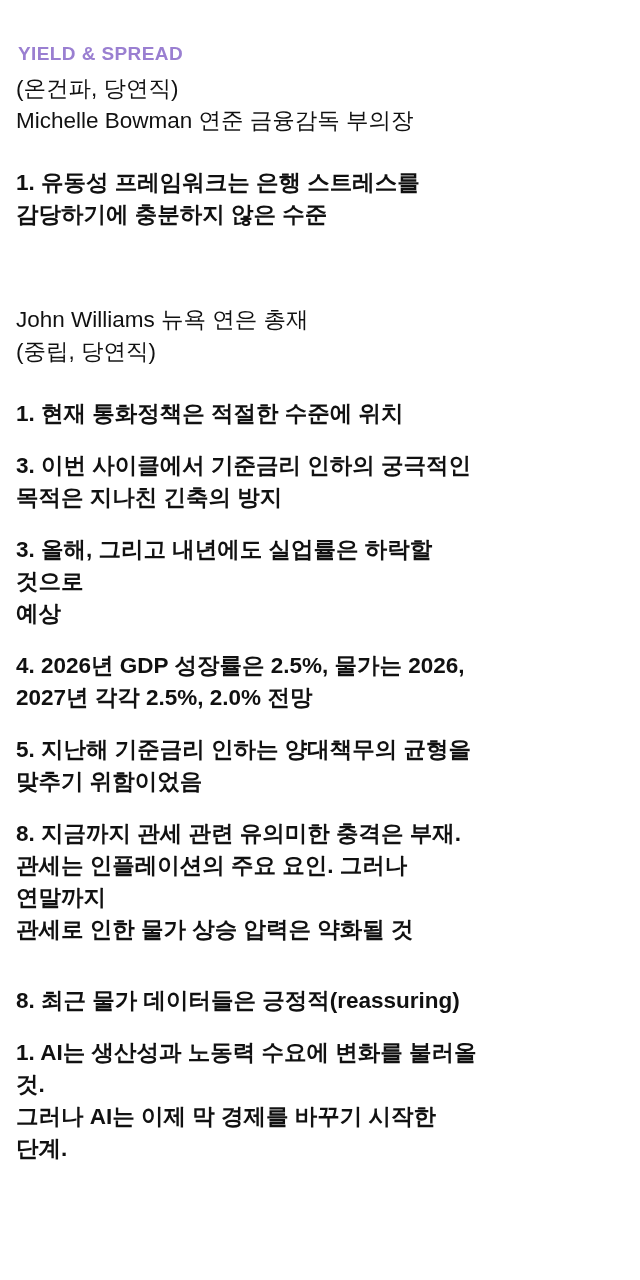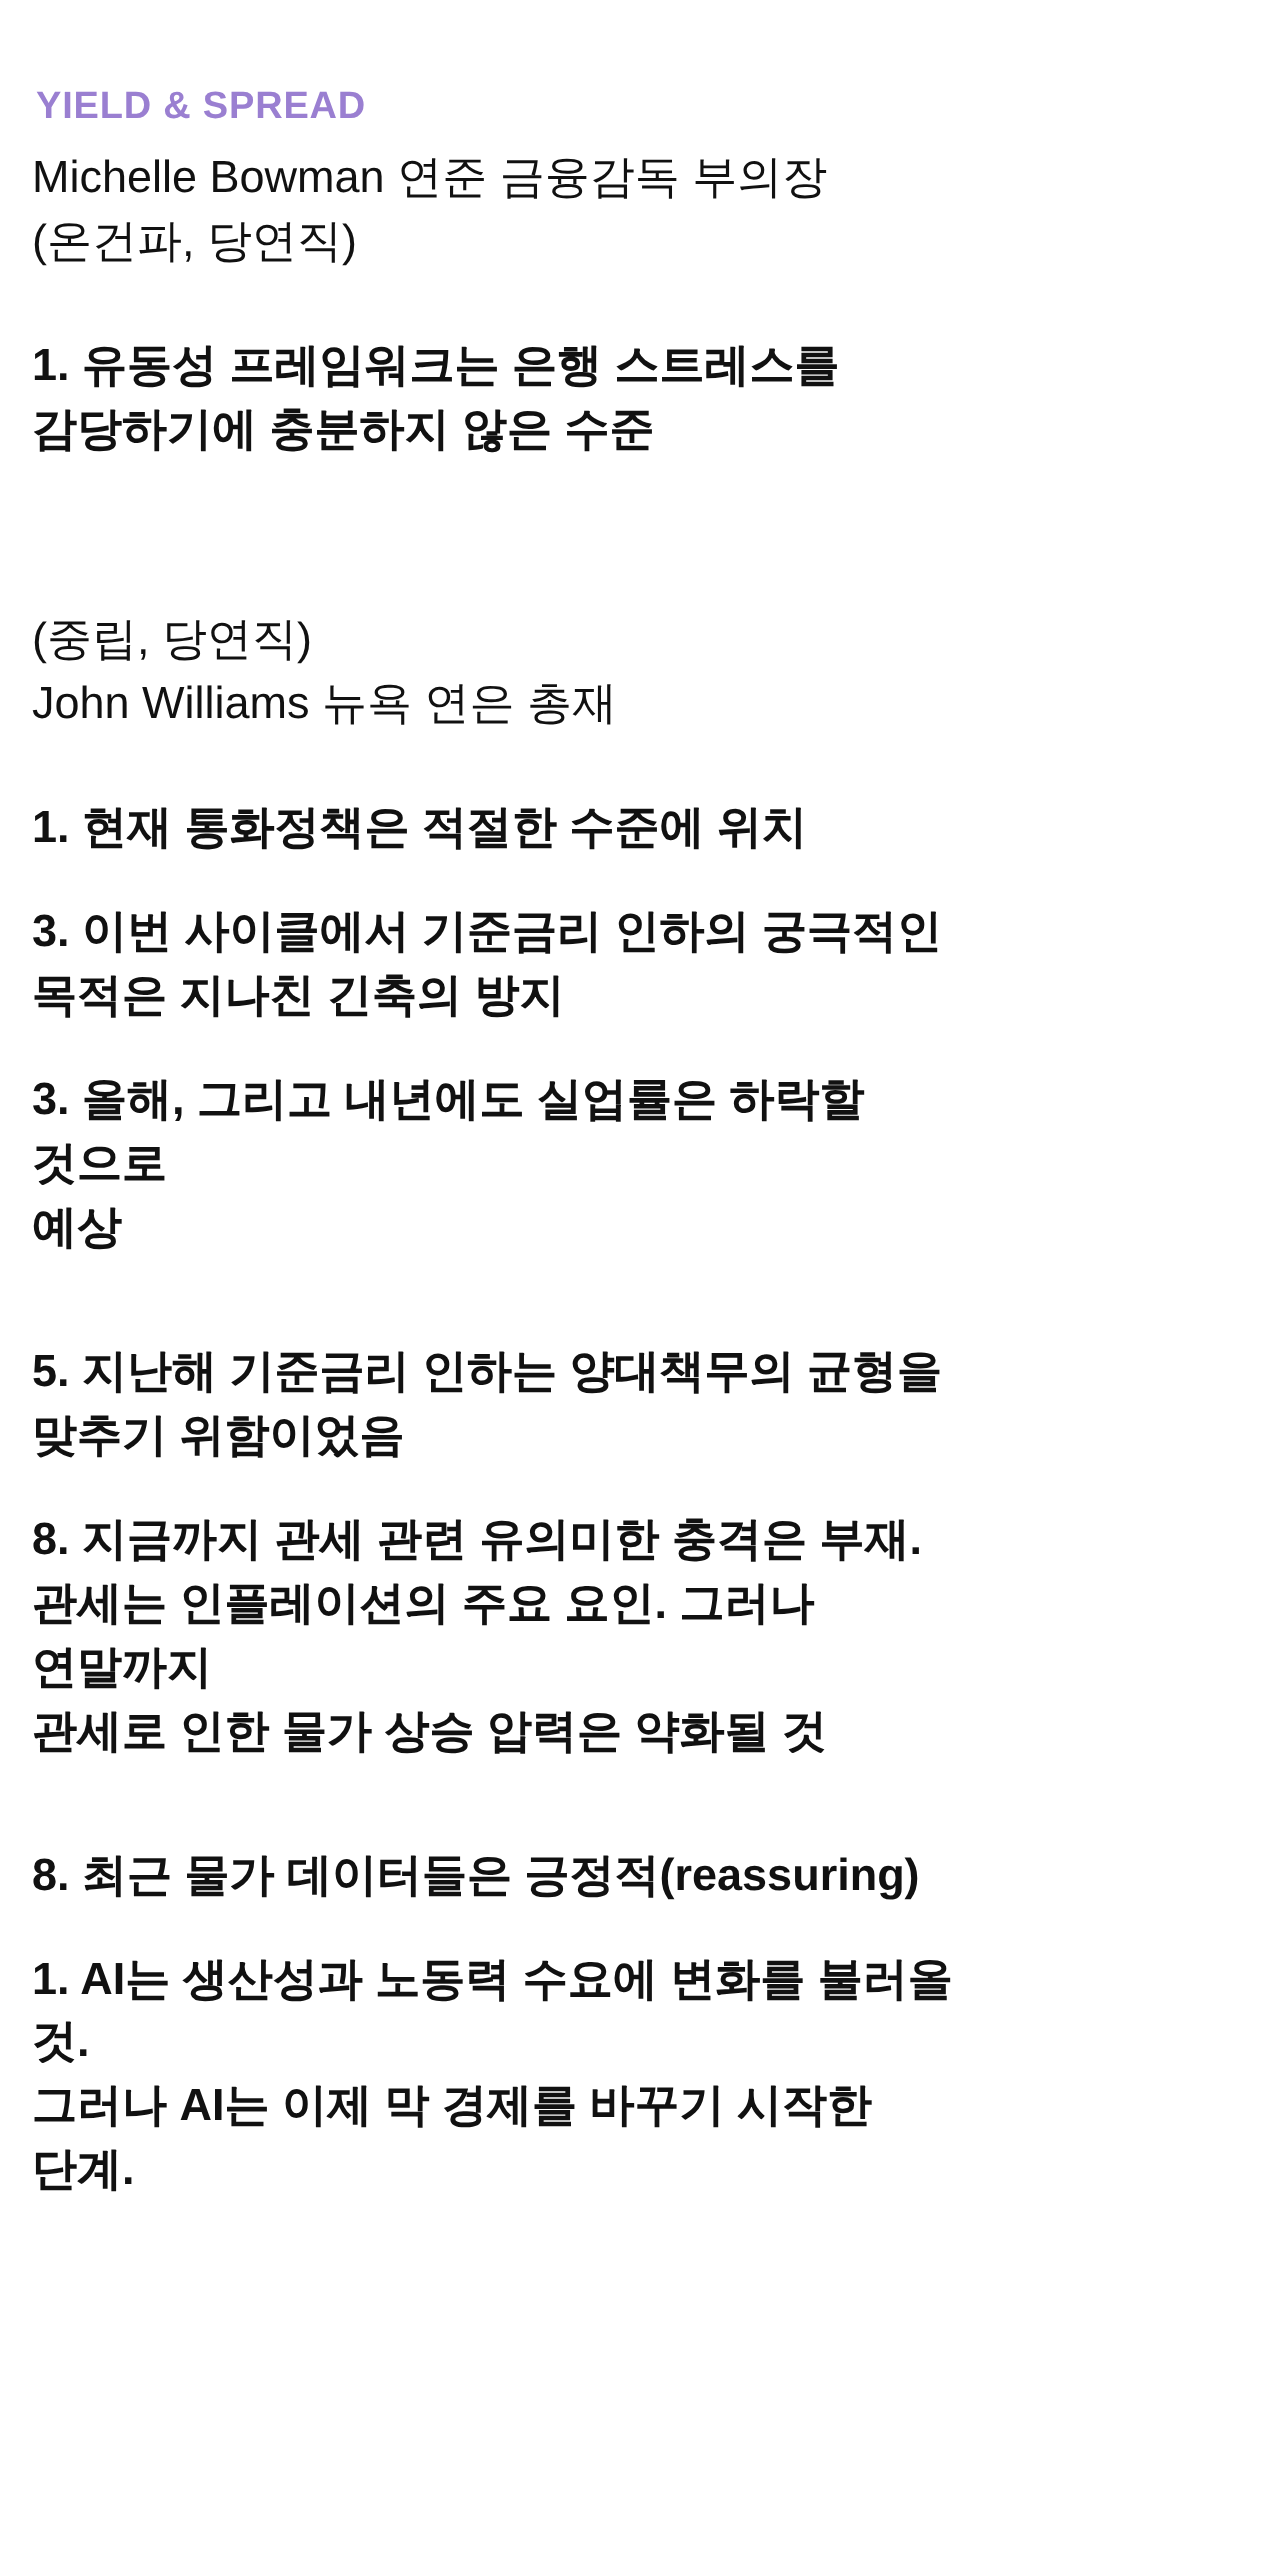--- a/index.html
+++ b/index.html
@@ -54,45 +54,47 @@
   .gap-xl { height: 74px; }
 </style>
 </head>
 <body>
 
 <div class="page">
 
   <div class="brand">YIELD &amp; SPREAD</div>
 
   <div class="block">
+    <div class="heading">(온건파, 당연직)</div>
     <div class="heading">Michelle Bowman 연준 금융감독 부의장</div>
-    <div class="heading">(온건파, 당연직)</div>
     <div class="gap-md"></div>
     <div class="para">1. 유동성 프레임워크는 은행 스트레스를
 감당하기에 충분하지 않은 수준</div>
   </div>
 
   <div class="gap-xl"></div>
 
   <div class="block">
+    <div class="heading">John Williams 뉴욕 연은 총재</div>
     <div class="heading">(중립, 당연직)</div>
-    <div class="heading">John Williams 뉴욕 연은 총재</div>
 
     <div class="gap-md"></div>
     <div class="para">1. 현재 통화정책은 적절한 수준에 위치</div>
 
     <div class="gap-sm"></div>
     <div class="para">3. 이번 사이클에서 기준금리 인하의 궁극적인
 목적은 지나친 긴축의 방지</div>
 
     <div class="gap-sm"></div>
     <div class="para">3. 올해, 그리고 내년에도 실업률은 하락할 것으로
 예상</div>
 
     <div class="gap-sm"></div>
+    <div class="para">4. 2026년 GDP 성장률은 2.5%, 물가는 2026,
+2027년 각각 2.5%, 2.0% 전망</div>
 
     <div class="gap-sm"></div>
     <div class="para">5. 지난해 기준금리 인하는 양대책무의 균형을
 맞추기 위함이었음</div>
 
     <div class="gap-sm"></div>
     <div class="para">8. 지금까지 관세 관련 유의미한 충격은 부재.
 관세는 인플레이션의 주요 요인. 그러나 연말까지
 관세로 인한 물가 상승 압력은 약화될 것</div>
 

